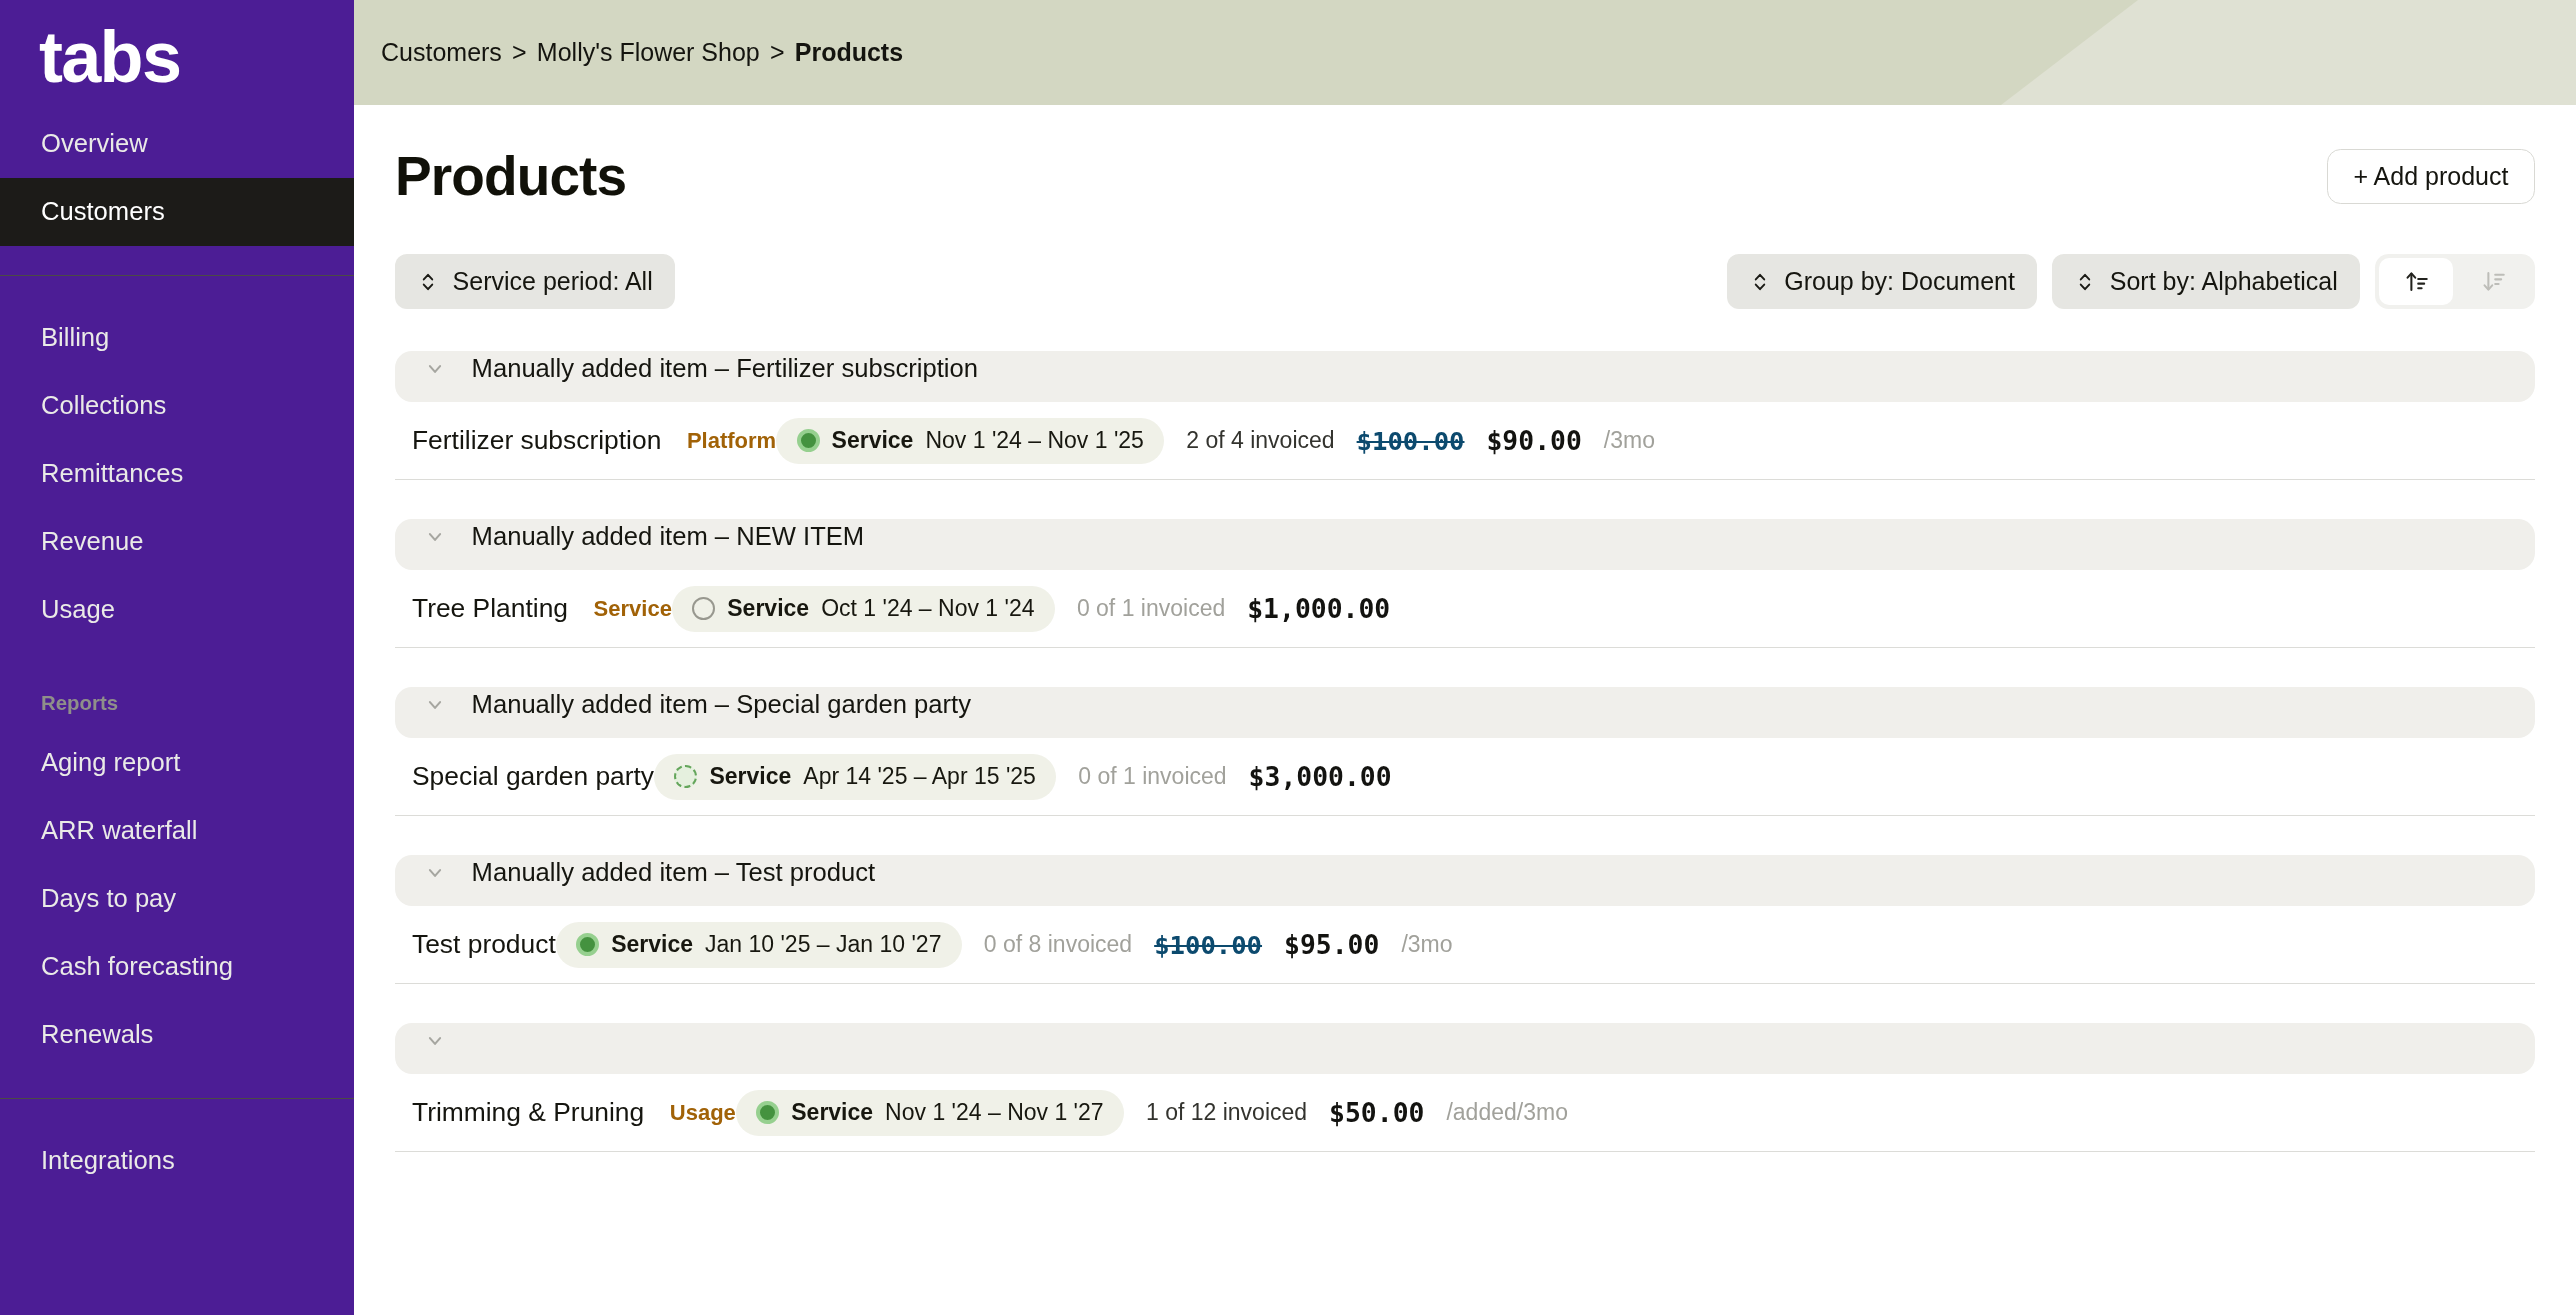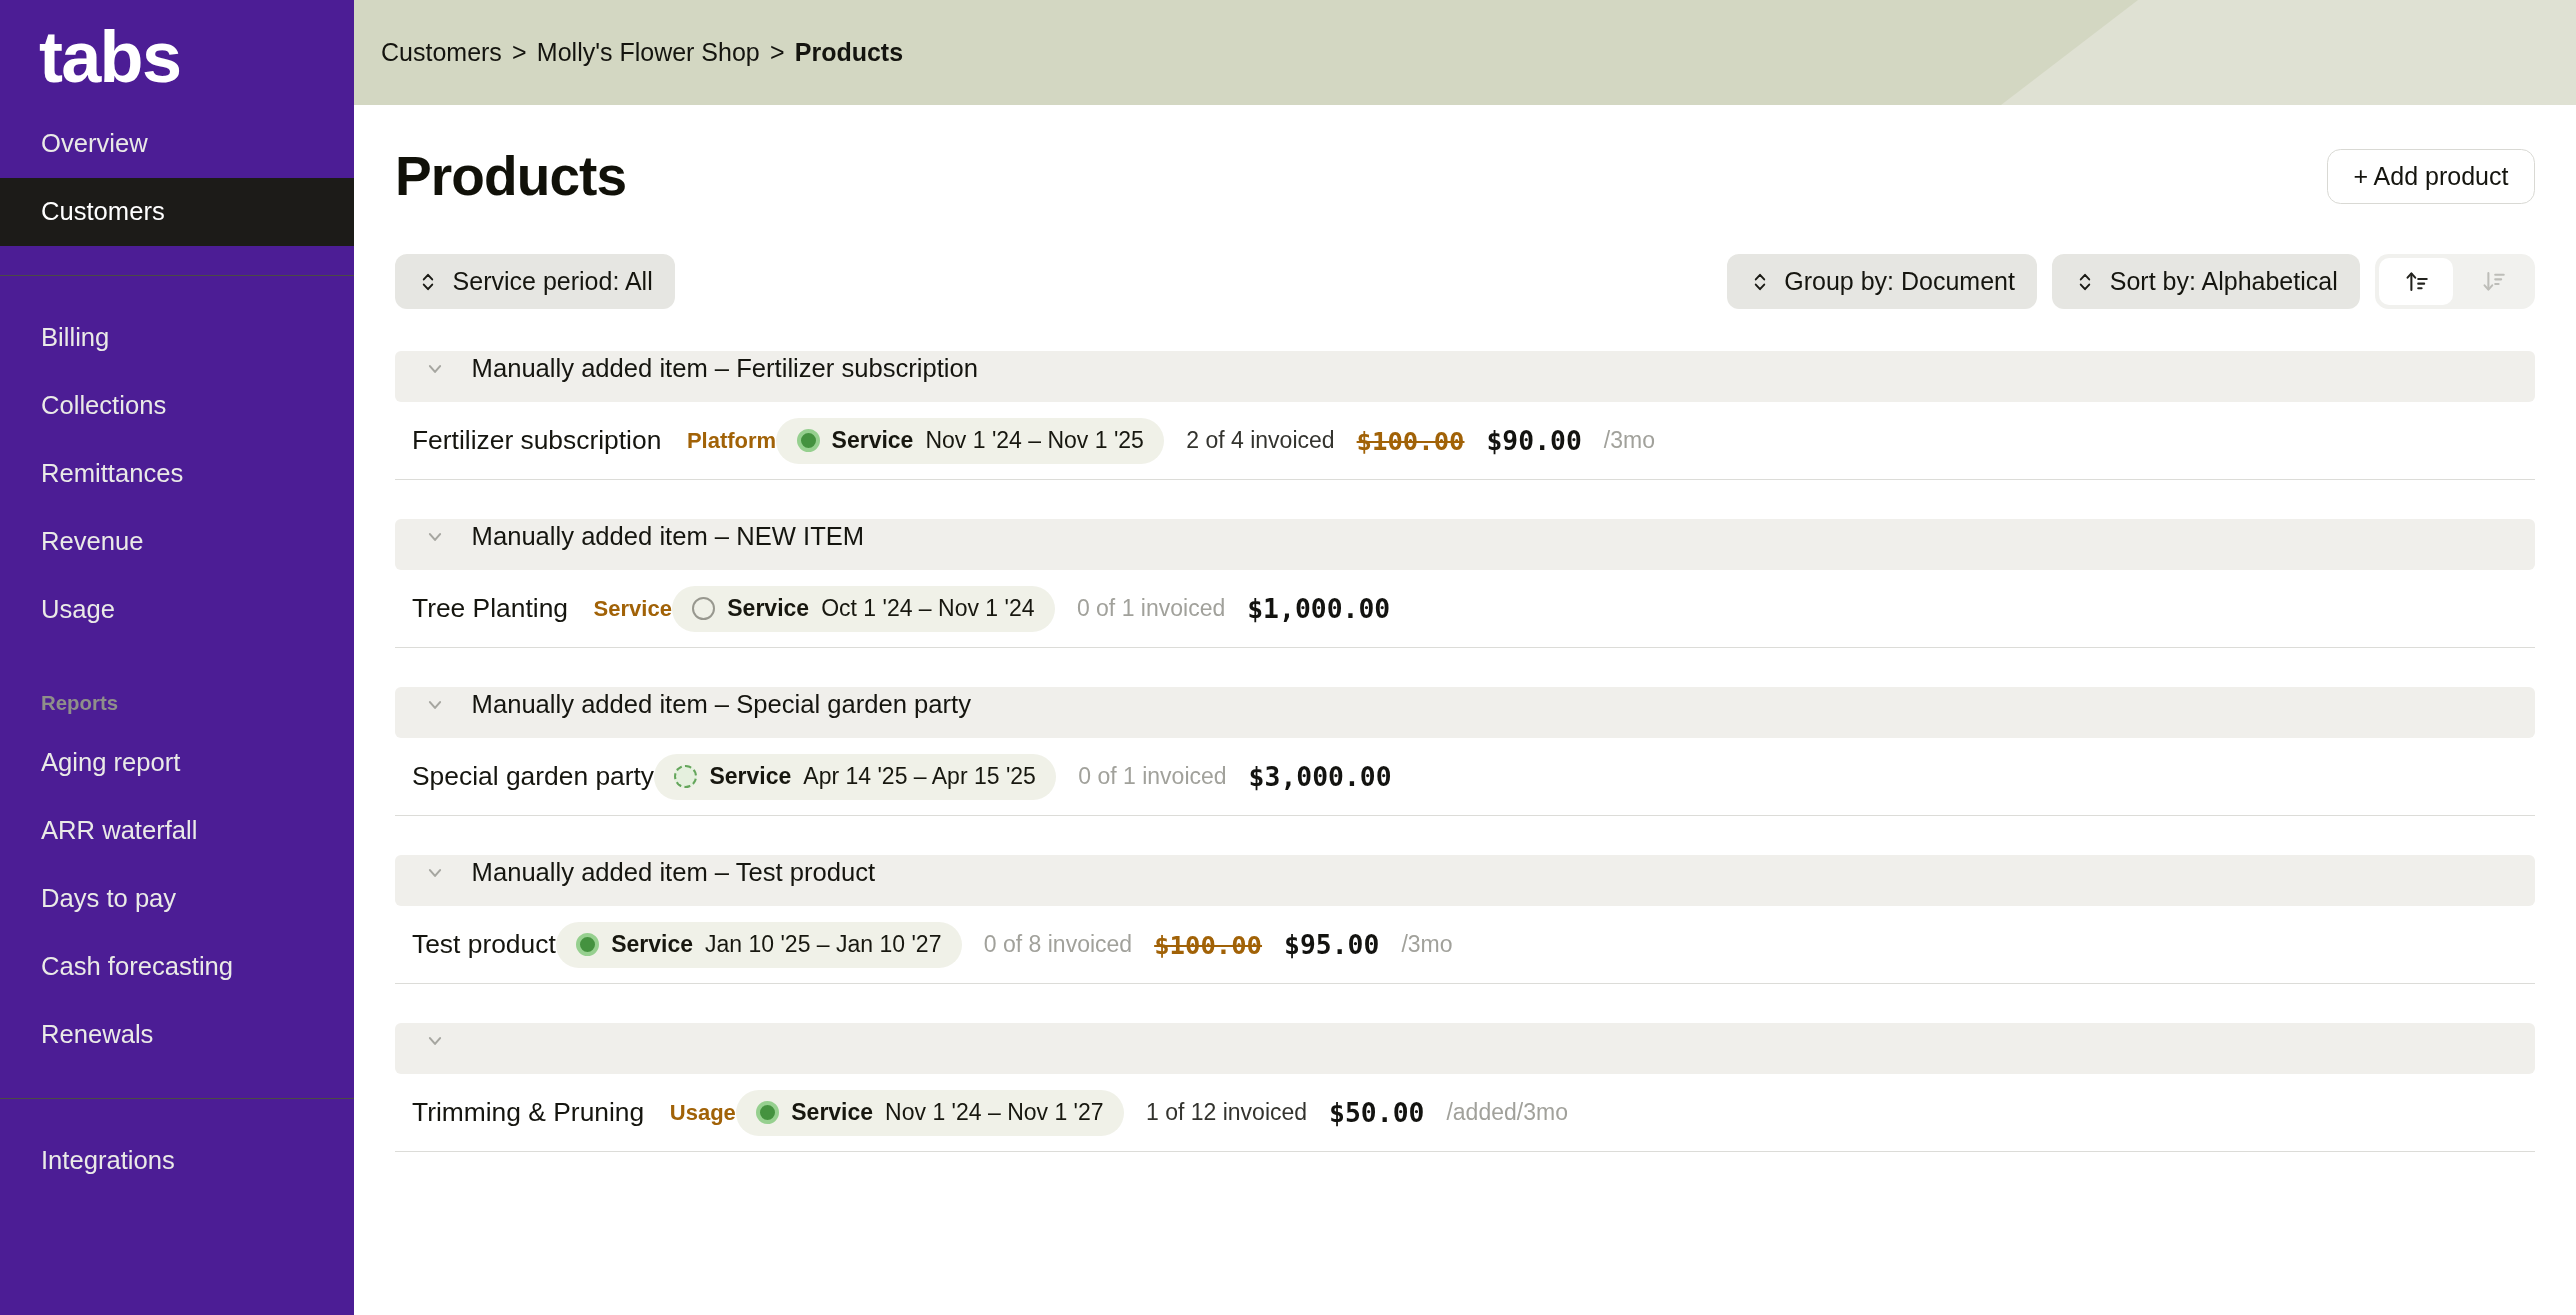--- a/index.html
+++ b/index.html
@@ -95,21 +95,21 @@
     flex:1; display:flex; align-items:center; justify-content:center;
     border:none; background:transparent; border-radius:10.2px; cursor:pointer;
   }
   .seg.active { background:#ffffff; }
 
   
   .group { margin-top:39px; }
   .group:first-of-type { margin-top:42px; }
   .group-header {
     height:51px; width:100%;
-    background:#f0efeb; border:none; border-radius:6px;
+    background:#f0efeb; border:none; border-radius:17px;
     display:flex; align-items:center; gap:25.6px;
     padding:0 0 16px 29px;
     font-family:"Liberation Sans", sans-serif;
     font-size:25.6px; font-weight:500; color:#15150f;
     cursor:pointer; text-align:left;
   }
   .row {
     height:78px; padding-left:17px;
     display:flex; align-items:center; 
     border-bottom:1.7px solid #dcdcd8;
@@ -127,21 +127,21 @@
   }
   .badge .blabel { font-weight:700; }
   .dot { width:23px; height:23px; border-radius:50%; flex-shrink:0; }
   .dot.filled  { background:#44923f; border:4.3px solid #96d08f; }
   .dot.outline { border:2.6px solid #98988f; background:transparent; }
   .dot.dashed  { border:2.6px dashed #64a65b; background:#e5f0de; }
   .invoiced { font-size:23px; color:#a1a19b; white-space:nowrap; }
   .invoiced.em { color:#33332e; }
   .price-old {
     font-family:"DejaVu Sans Mono", monospace;
-    font-size:25.6px; font-weight:700; color:#a16207;
+    font-size:25.6px; font-weight:700; color:#0c4a6e;
     text-decoration:line-through;
   }
   .price {
     font-family:"DejaVu Sans Mono", monospace;
     font-size:26.4px; font-weight:700; color:#131310;
   }
   .suffix { font-size:23px; color:#a1a19b; }
   .icon { display:block; flex-shrink:0; }
 </style>
 </head>

